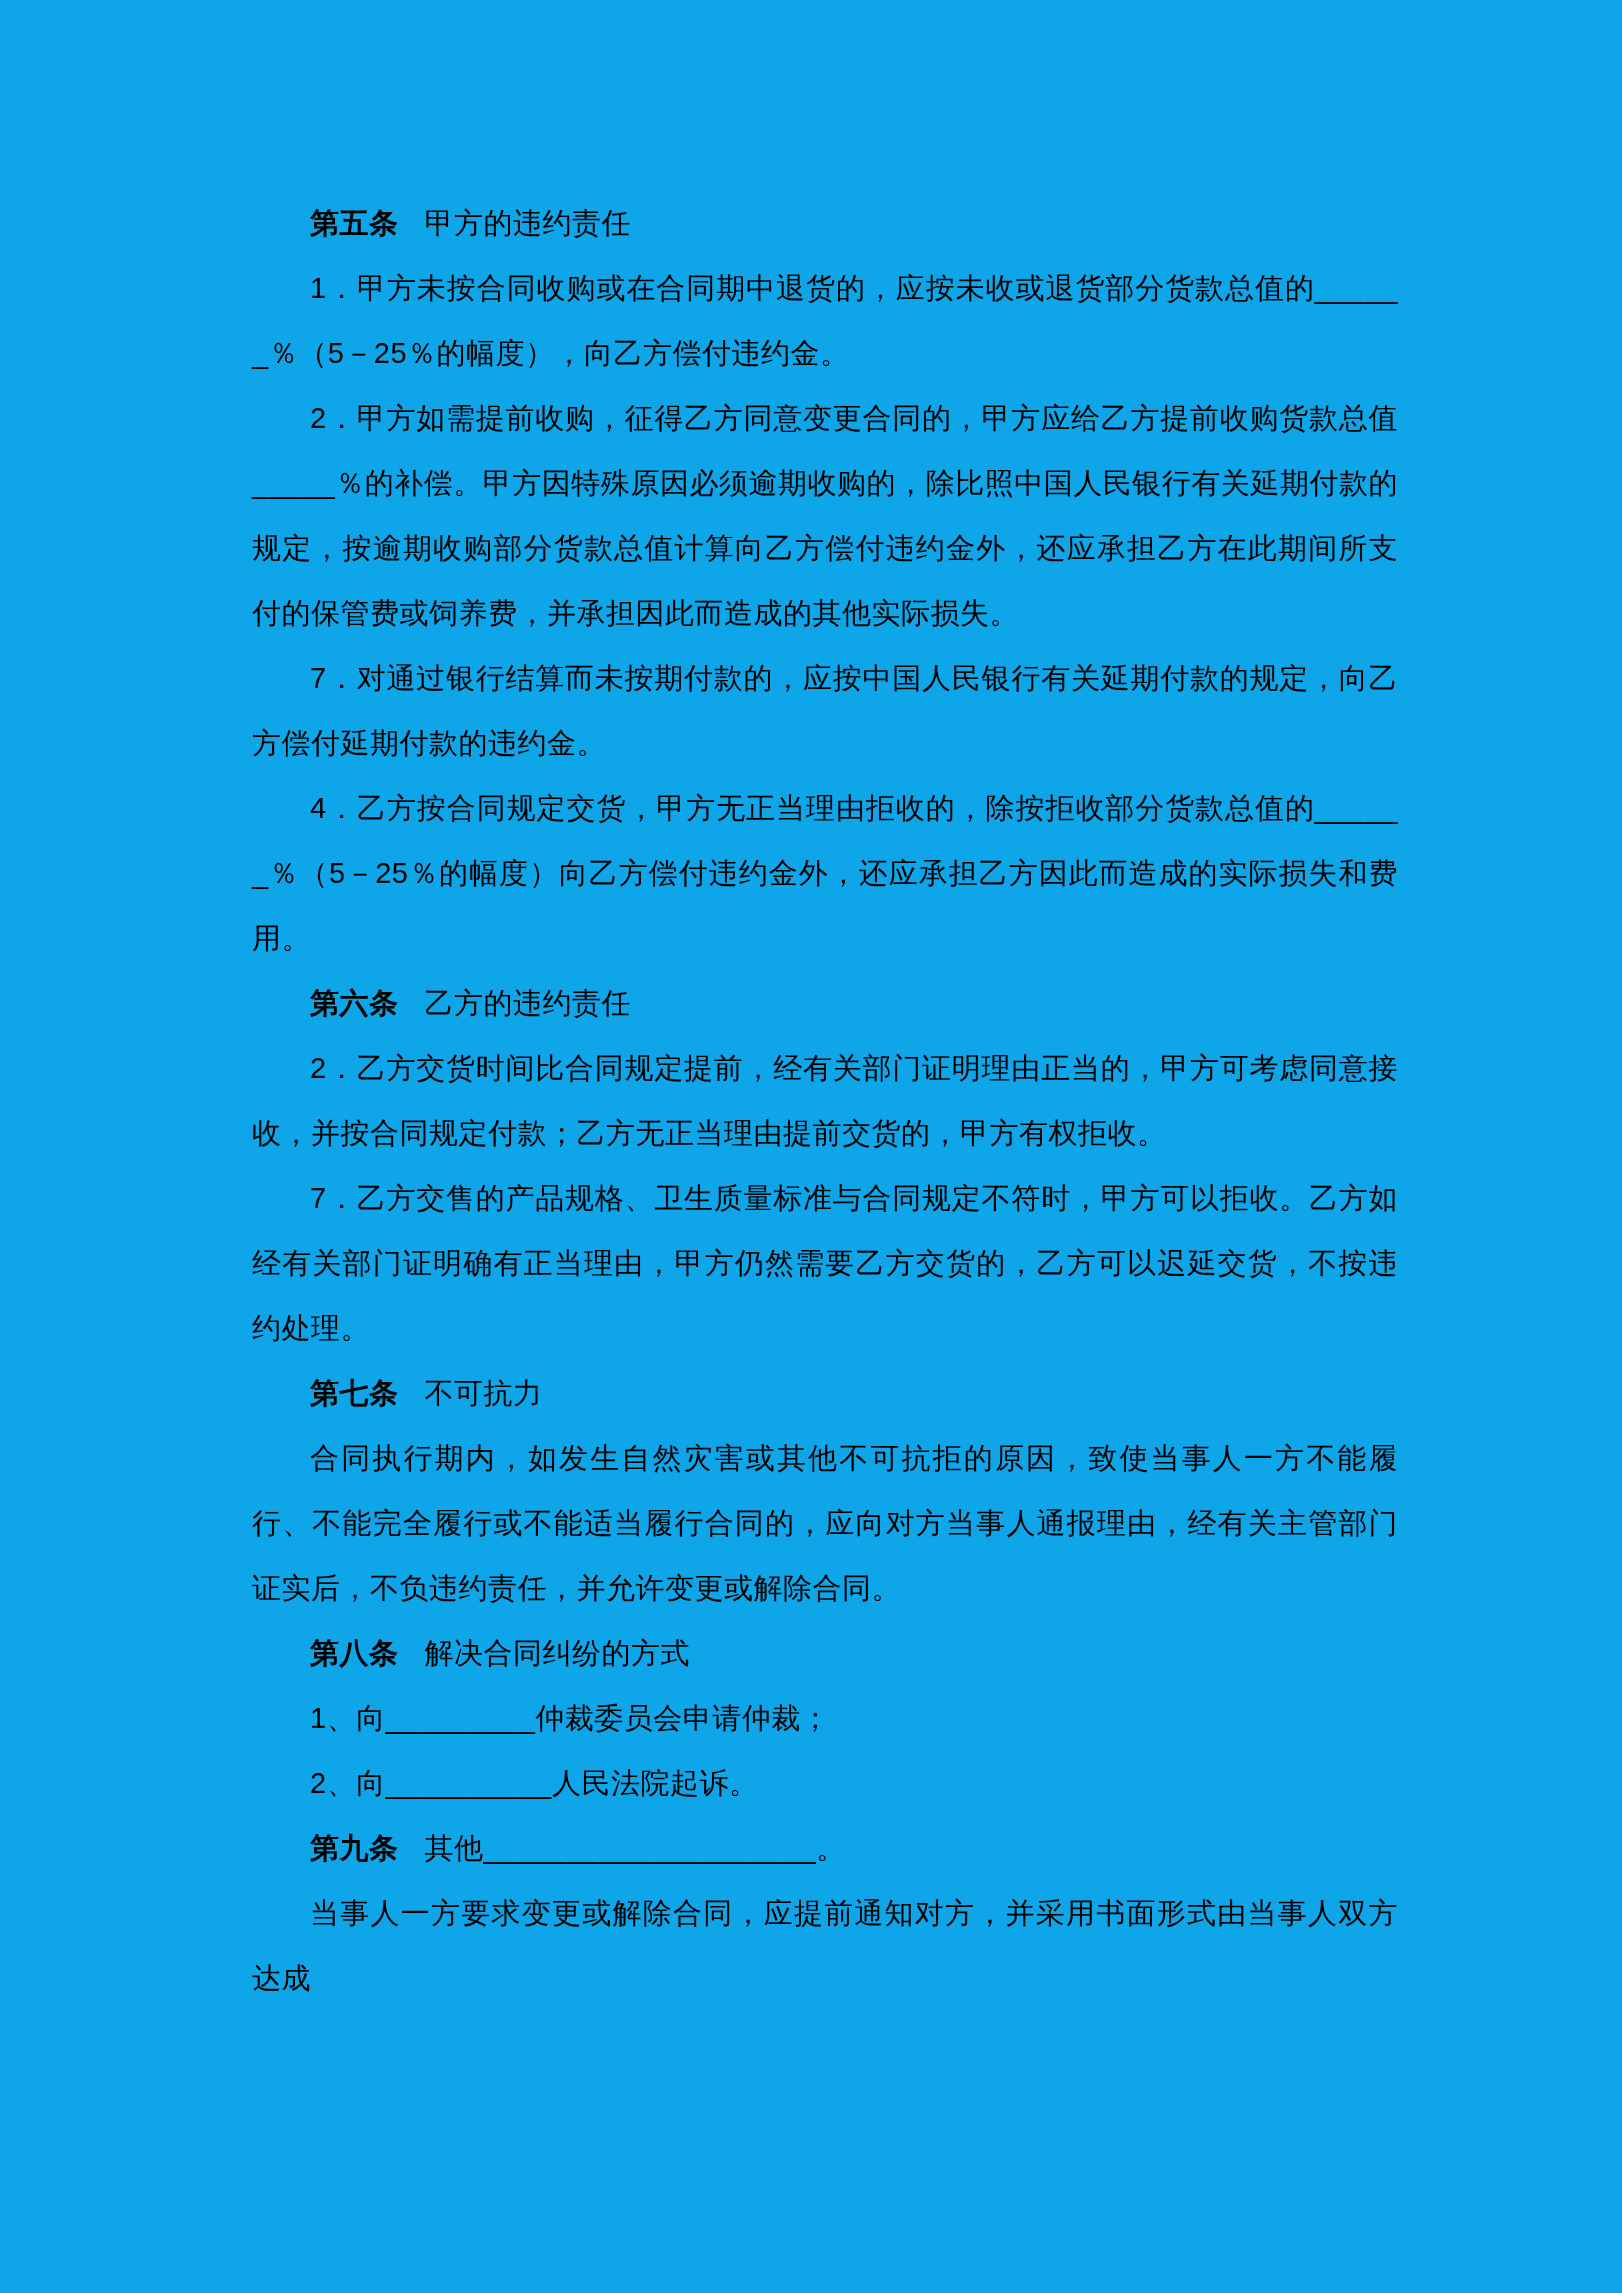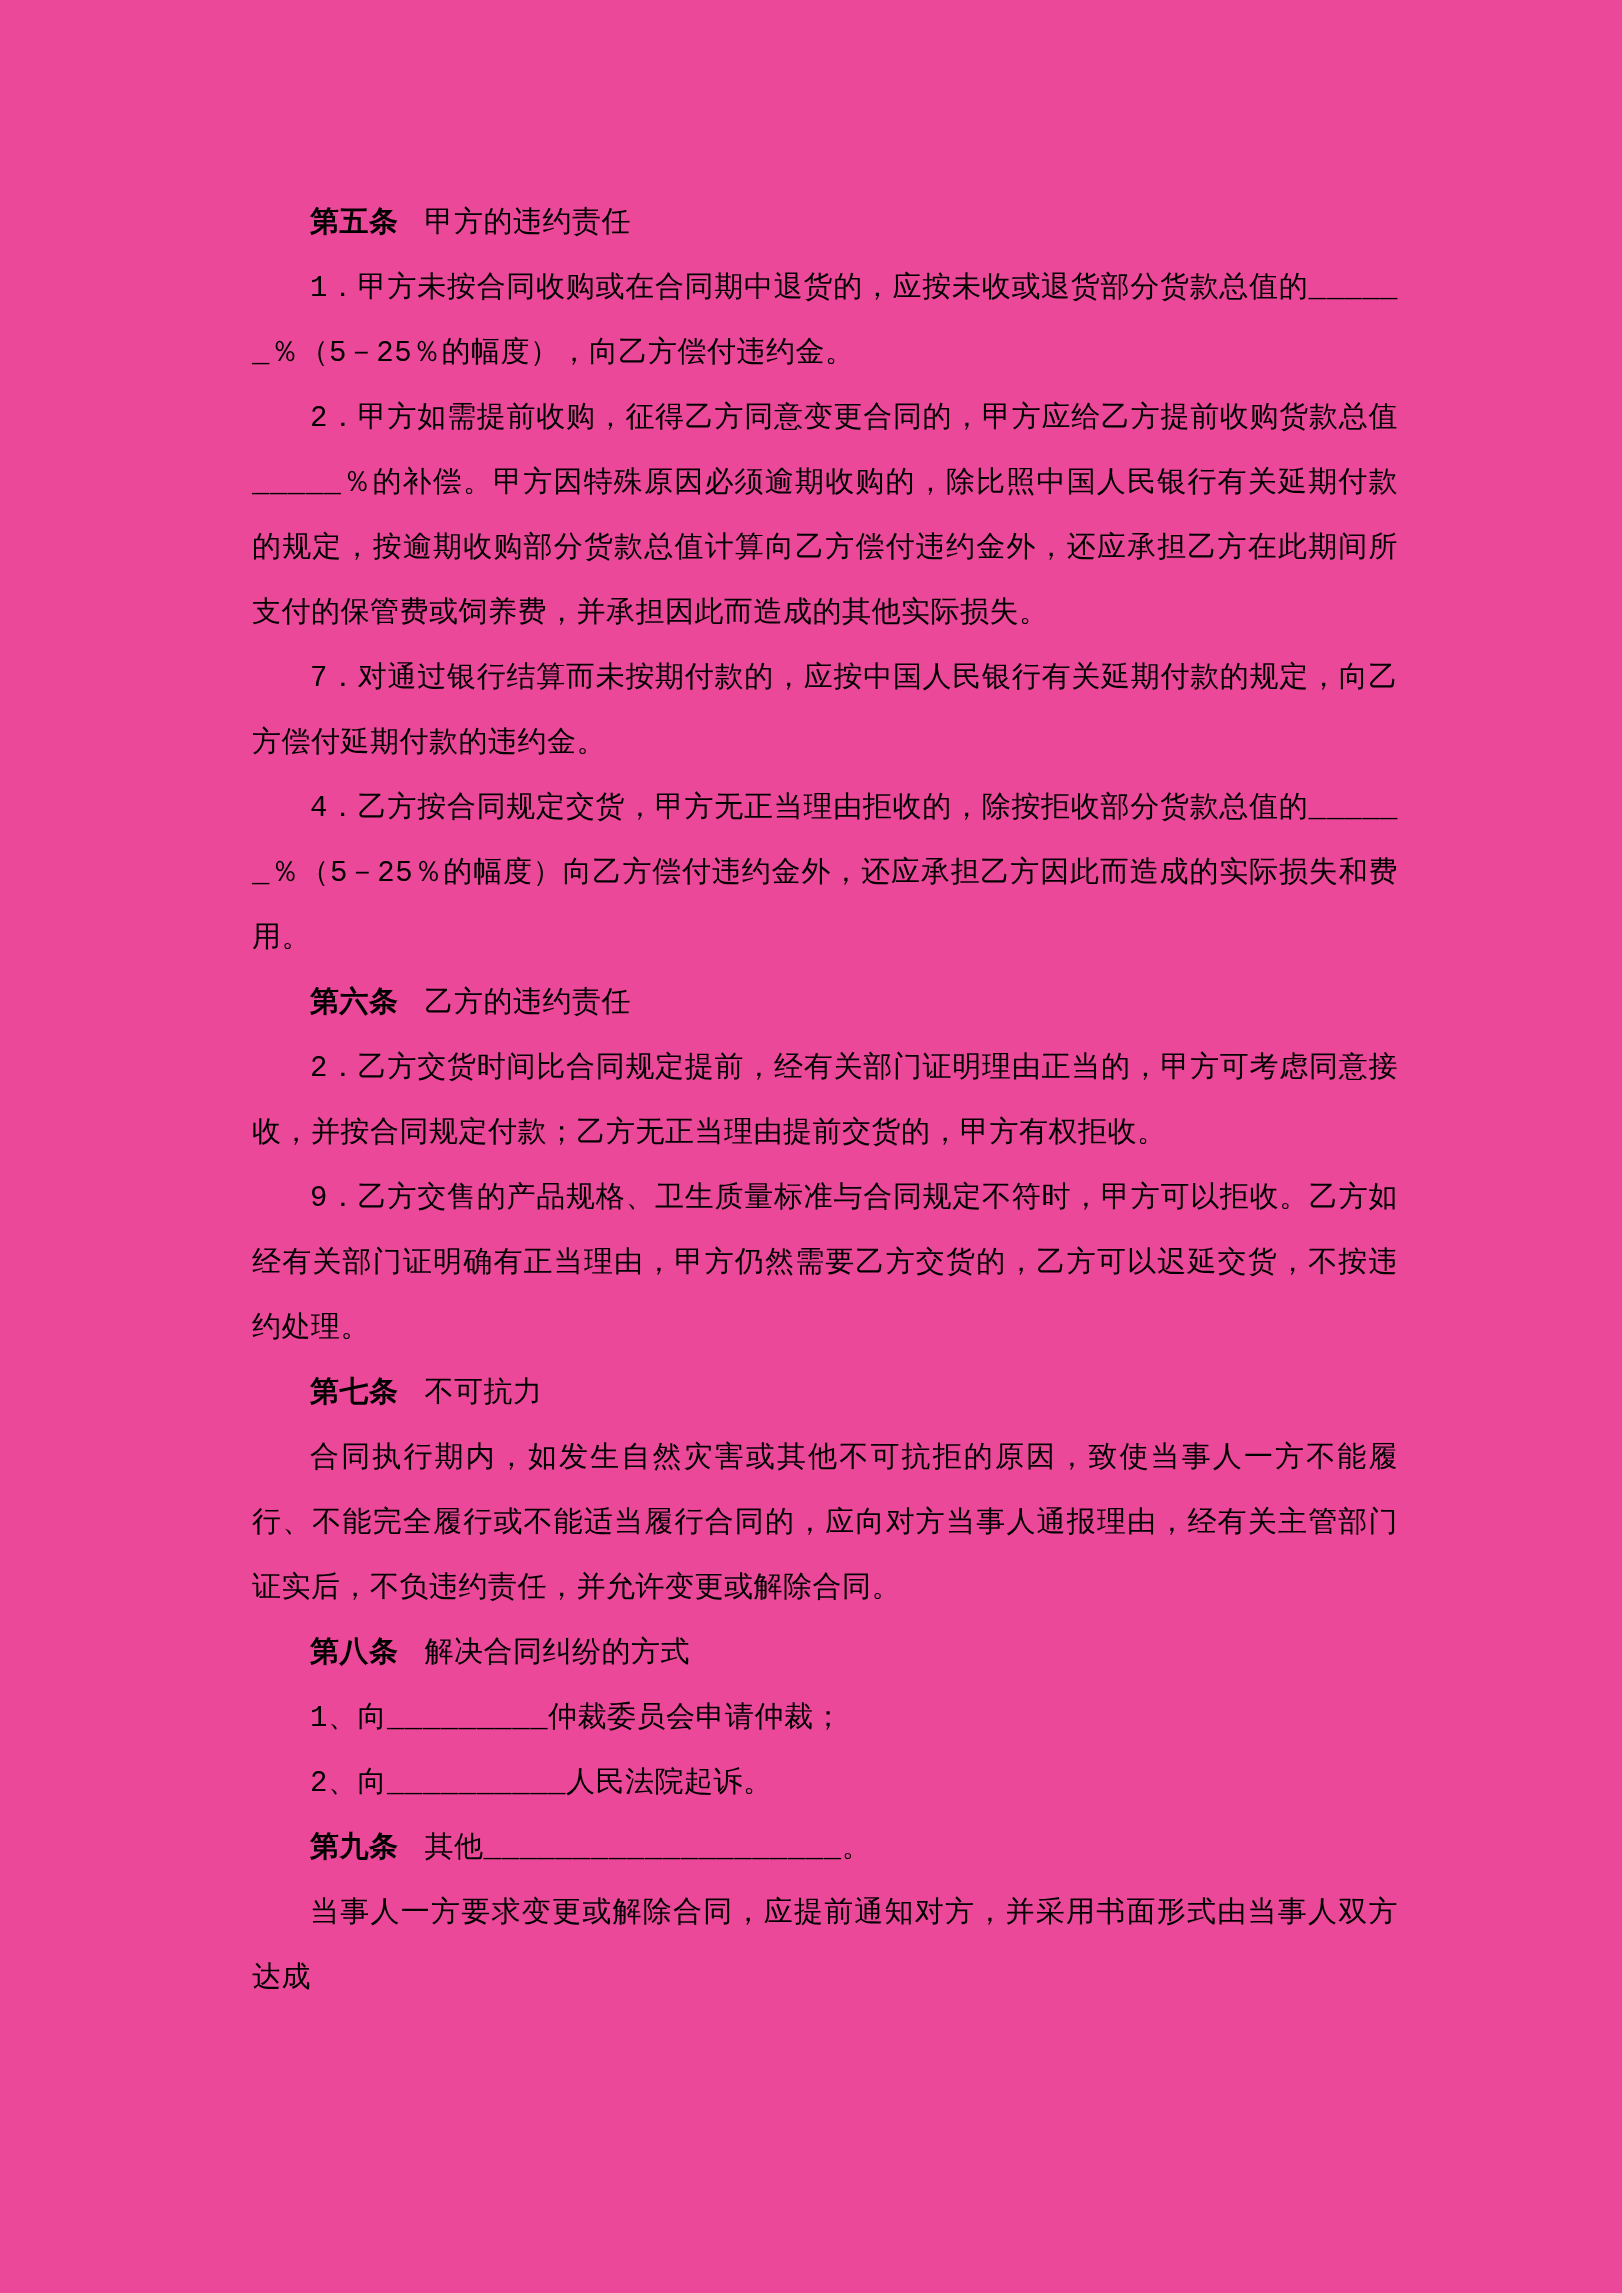--- a/index.html
+++ b/index.html
@@ -4,23 +4,23 @@
 <style>
   html, body {
     margin: 0;
     padding: 0;
     background: #ffffff;
   }
   .page {
     position: relative;
     width: 1623px;
     height: 2294px;
-    background: #ec4899;
+    background: #0ea5e9;
     color: #000000;
-    font-family: Liberation Mono, monospace;
+    font-family: Liberation Sans, sans-serif;
     overflow: hidden;
   }
   .content {
     position: absolute;
     left: 252px;
     top: 191px;
     width: 1146px;
     font-size: 29px;
     line-height: 65px;
     text-align: justify;
@@ -56,21 +56,21 @@
 
     <p class="para">7．对通过银行结算而未按期付款的，应按中国人民银行有关延期付款的规定，向乙方偿付延期付款的违约金。</p>
 
     <p class="para">4．乙方按合同规定交货，甲方无正当理由拒收的，除按拒收部分货款总值的______％（5－25％的幅度）向乙方偿付违约金外，还应承担乙方因此而造成的实际损失和费用。</p>
 
     <p class="heading"><span class="hnum">第六条</span><span class="htitle">乙方的违约责任</span></p>
 
 
     <p class="para">2．乙方交货时间比合同规定提前，经有关部门证明理由正当的，甲方可考虑同意接收，并按合同规定付款；乙方无正当理由提前交货的，甲方有权拒收。</p>
 
-    <p class="para">9．乙方交售的产品规格、卫生质量标准与合同规定不符时，甲方可以拒收。乙方如经有关部门证明确有正当理由，甲方仍然需要乙方交货的，乙方可以迟延交货，不按违约处理。</p>
+    <p class="para">7．乙方交售的产品规格、卫生质量标准与合同规定不符时，甲方可以拒收。乙方如经有关部门证明确有正当理由，甲方仍然需要乙方交货的，乙方可以迟延交货，不按违约处理。</p>
 
     <p class="heading"><span class="hnum">第七条</span><span class="htitle">不可抗力</span></p>
 
     <p class="para">合同执行期内，如发生自然灾害或其他不可抗拒的原因，致使当事人一方不能履行、不能完全履行或不能适当履行合同的，应向对方当事人通报理由，经有关主管部门证实后，不负违约责任，并允许变更或解除合同。</p>
 
     <p class="heading"><span class="hnum">第八条</span><span class="htitle">解决合同纠纷的方式</span></p>
 
 
     <p class="para">1、向_________仲裁委员会申请仲裁；</p>
 

